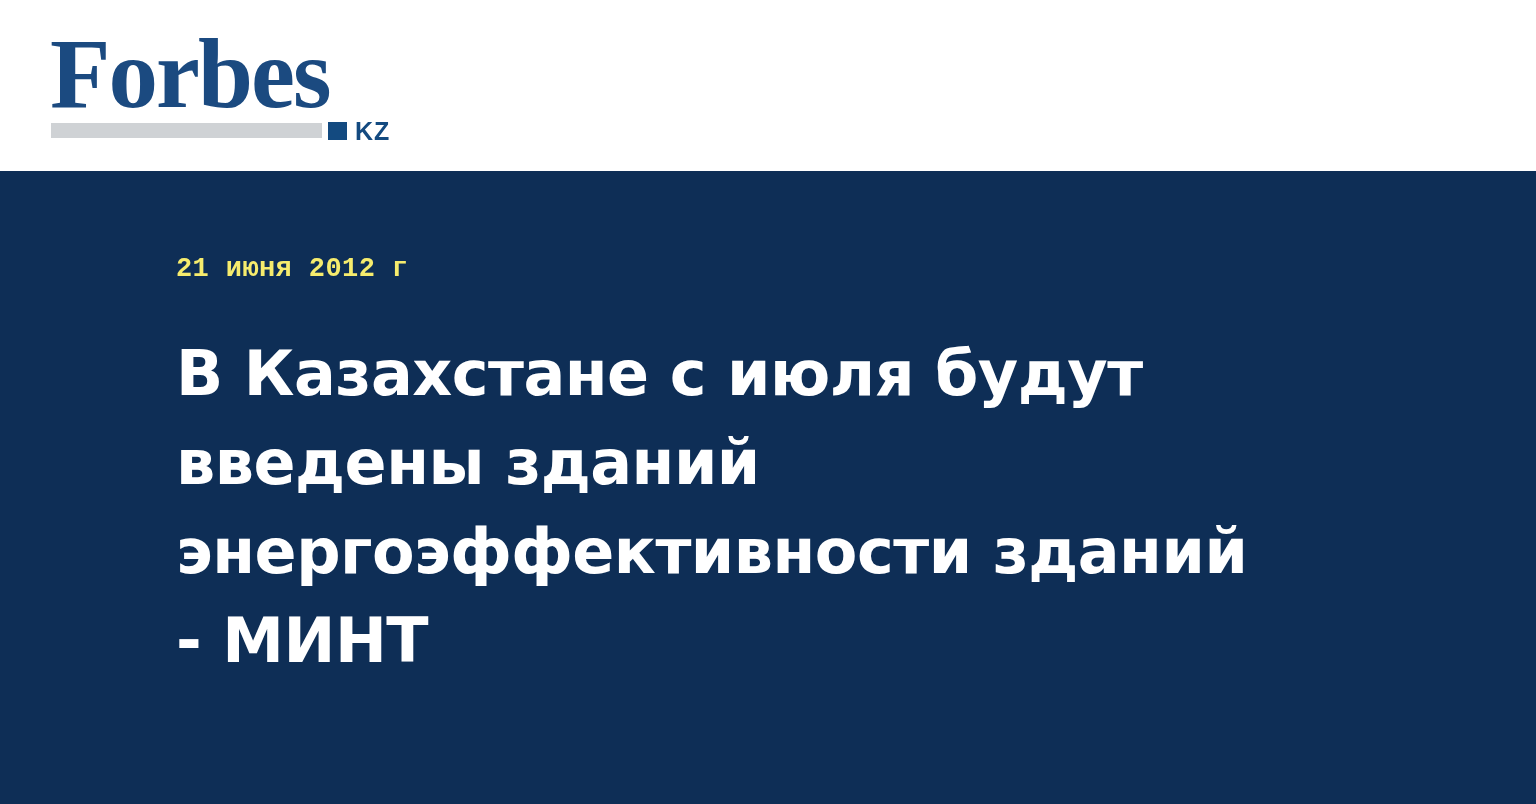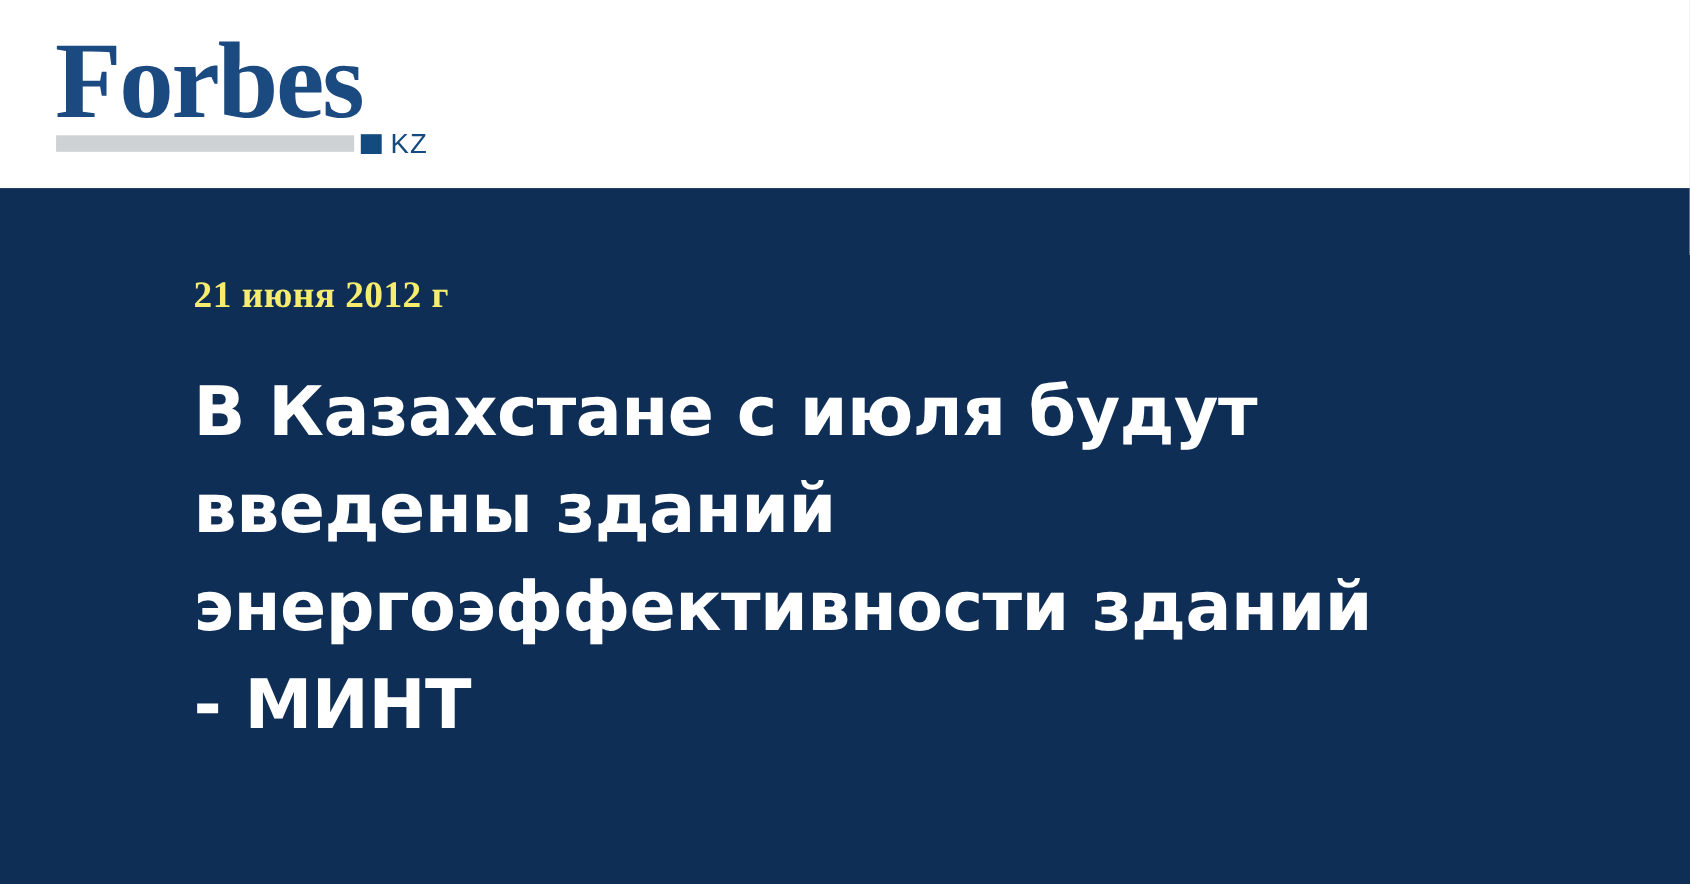--- a/index.html
+++ b/index.html
@@ -74,21 +74,21 @@
     height: 18px;
     background: #134a80;
   }
 
   .logo-kz {
     position: absolute;
     left: 305px;
     top: 97px;
     margin: 0;
     font-family: "Liberation Sans", "DejaVu Sans", sans-serif;
-    font-weight: 400;
+    font-weight: 700;
     font-size: 25px;
     line-height: 25px;
     letter-spacing: 1px;
     color: #134a80;
   }
 
   
   .hero {
     position: absolute;
     left: 0;
@@ -102,23 +102,23 @@
   .hero-inner {
     position: absolute;
     left: 176px;
     top: 0;
     width: 1200px;
   }
 
   .article-date {
     margin: 0;
     padding-top: 82px;
-    font-family: Liberation Serif, serif;
+    font-family: Liberation Mono, monospace;
     font-weight: 700;
-    font-size: 34px;
+    font-size: 27px;
     line-height: 32px;
     letter-spacing: 0.4px;
     color: #f6ec6d;
     white-space: nowrap;
   }
 
   .article-title {
     margin: 0;
     padding-top: 44px;
     width: 1090px;

